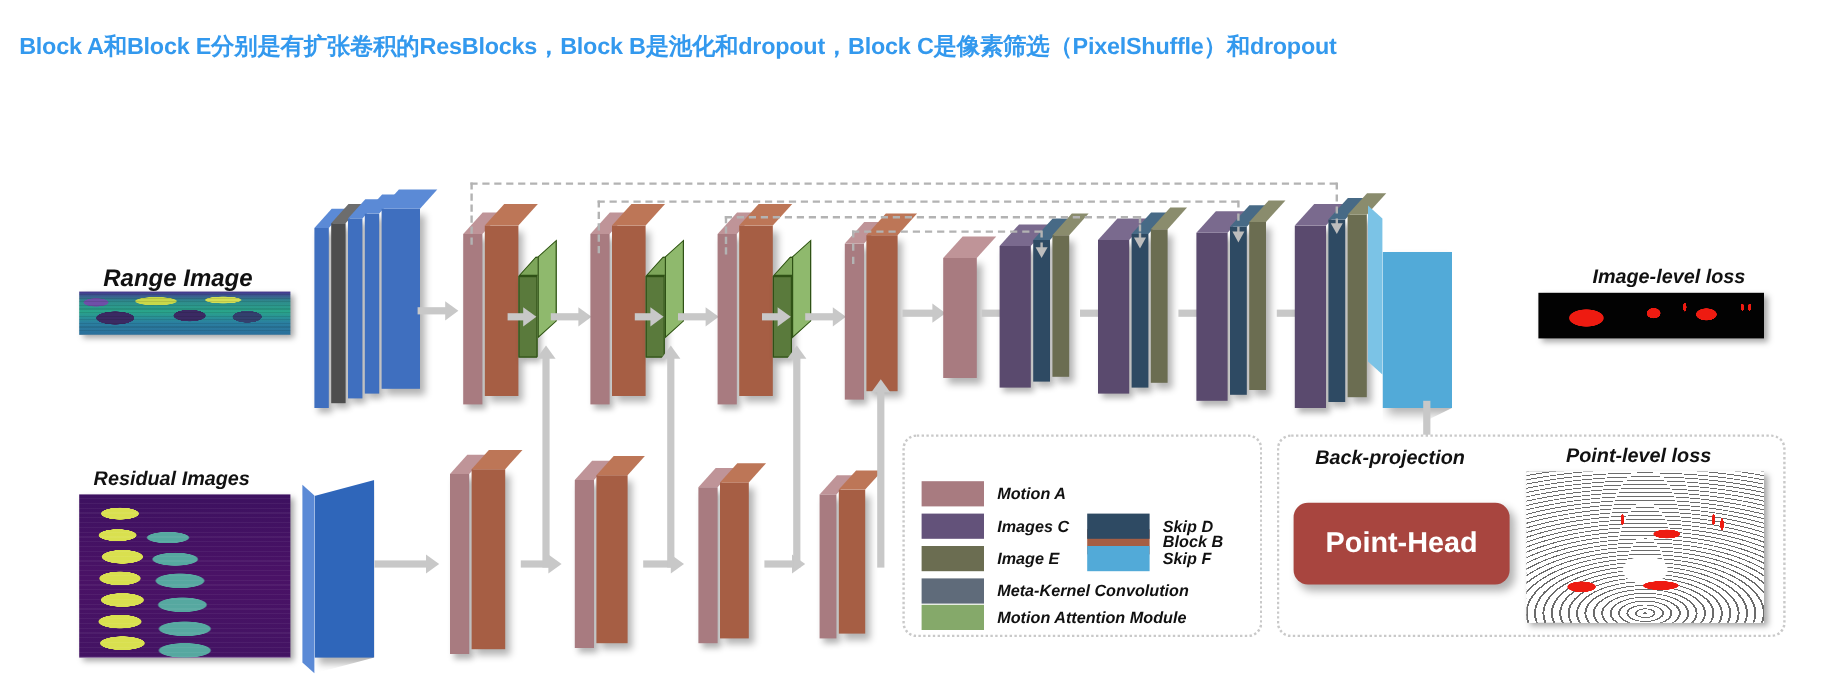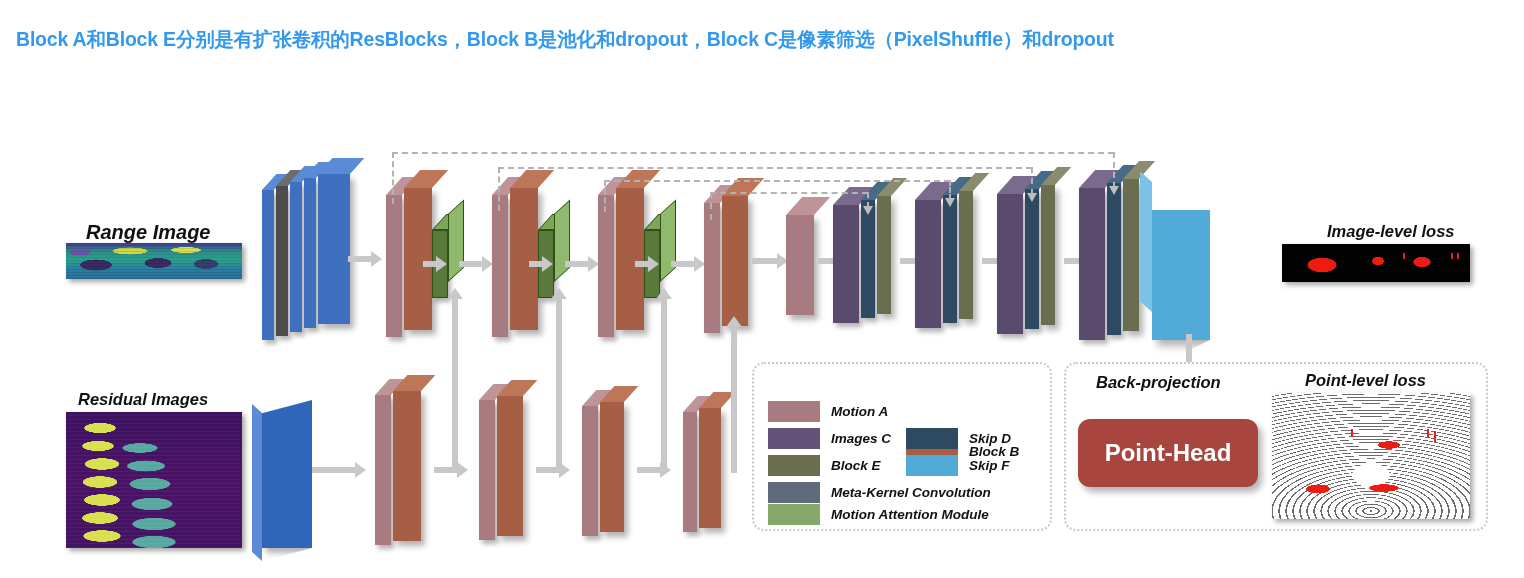--- a/index.html
+++ b/index.html
@@ -418,21 +418,21 @@
   <div class="lg-row" style="left:14px;top:64px;">
     <span class="sw" style="background:#63527a;"></span>
     <span class="lg-txt">Images C</span>
   </div>
   <div class="lg-row" style="left:152px;top:64px;">
     <span class="sw" style="background:#2e4a63;"></span>
     <span class="lg-txt">Skip D</span>
   </div>
   <div class="lg-row" style="left:14px;top:91px;">
     <span class="sw" style="background:#6b6d51;"></span>
-    <span class="lg-txt">Block E</span>
+    <span class="lg-txt">Image E</span>
   </div>
   <div class="lg-row" style="left:152px;top:91px;">
     <span class="sw" style="background:#52aad8;"></span>
     <span class="lg-txt">Skip F</span>
   </div>
   <div class="lg-row" style="left:14px;top:140px;">
     <span class="sw" style="background:#85a96a;"></span>
     <span class="lg-txt">Motion Attention Module</span>
   </div>
   <div class="lg-row" style="left:14px;top:118px;">

